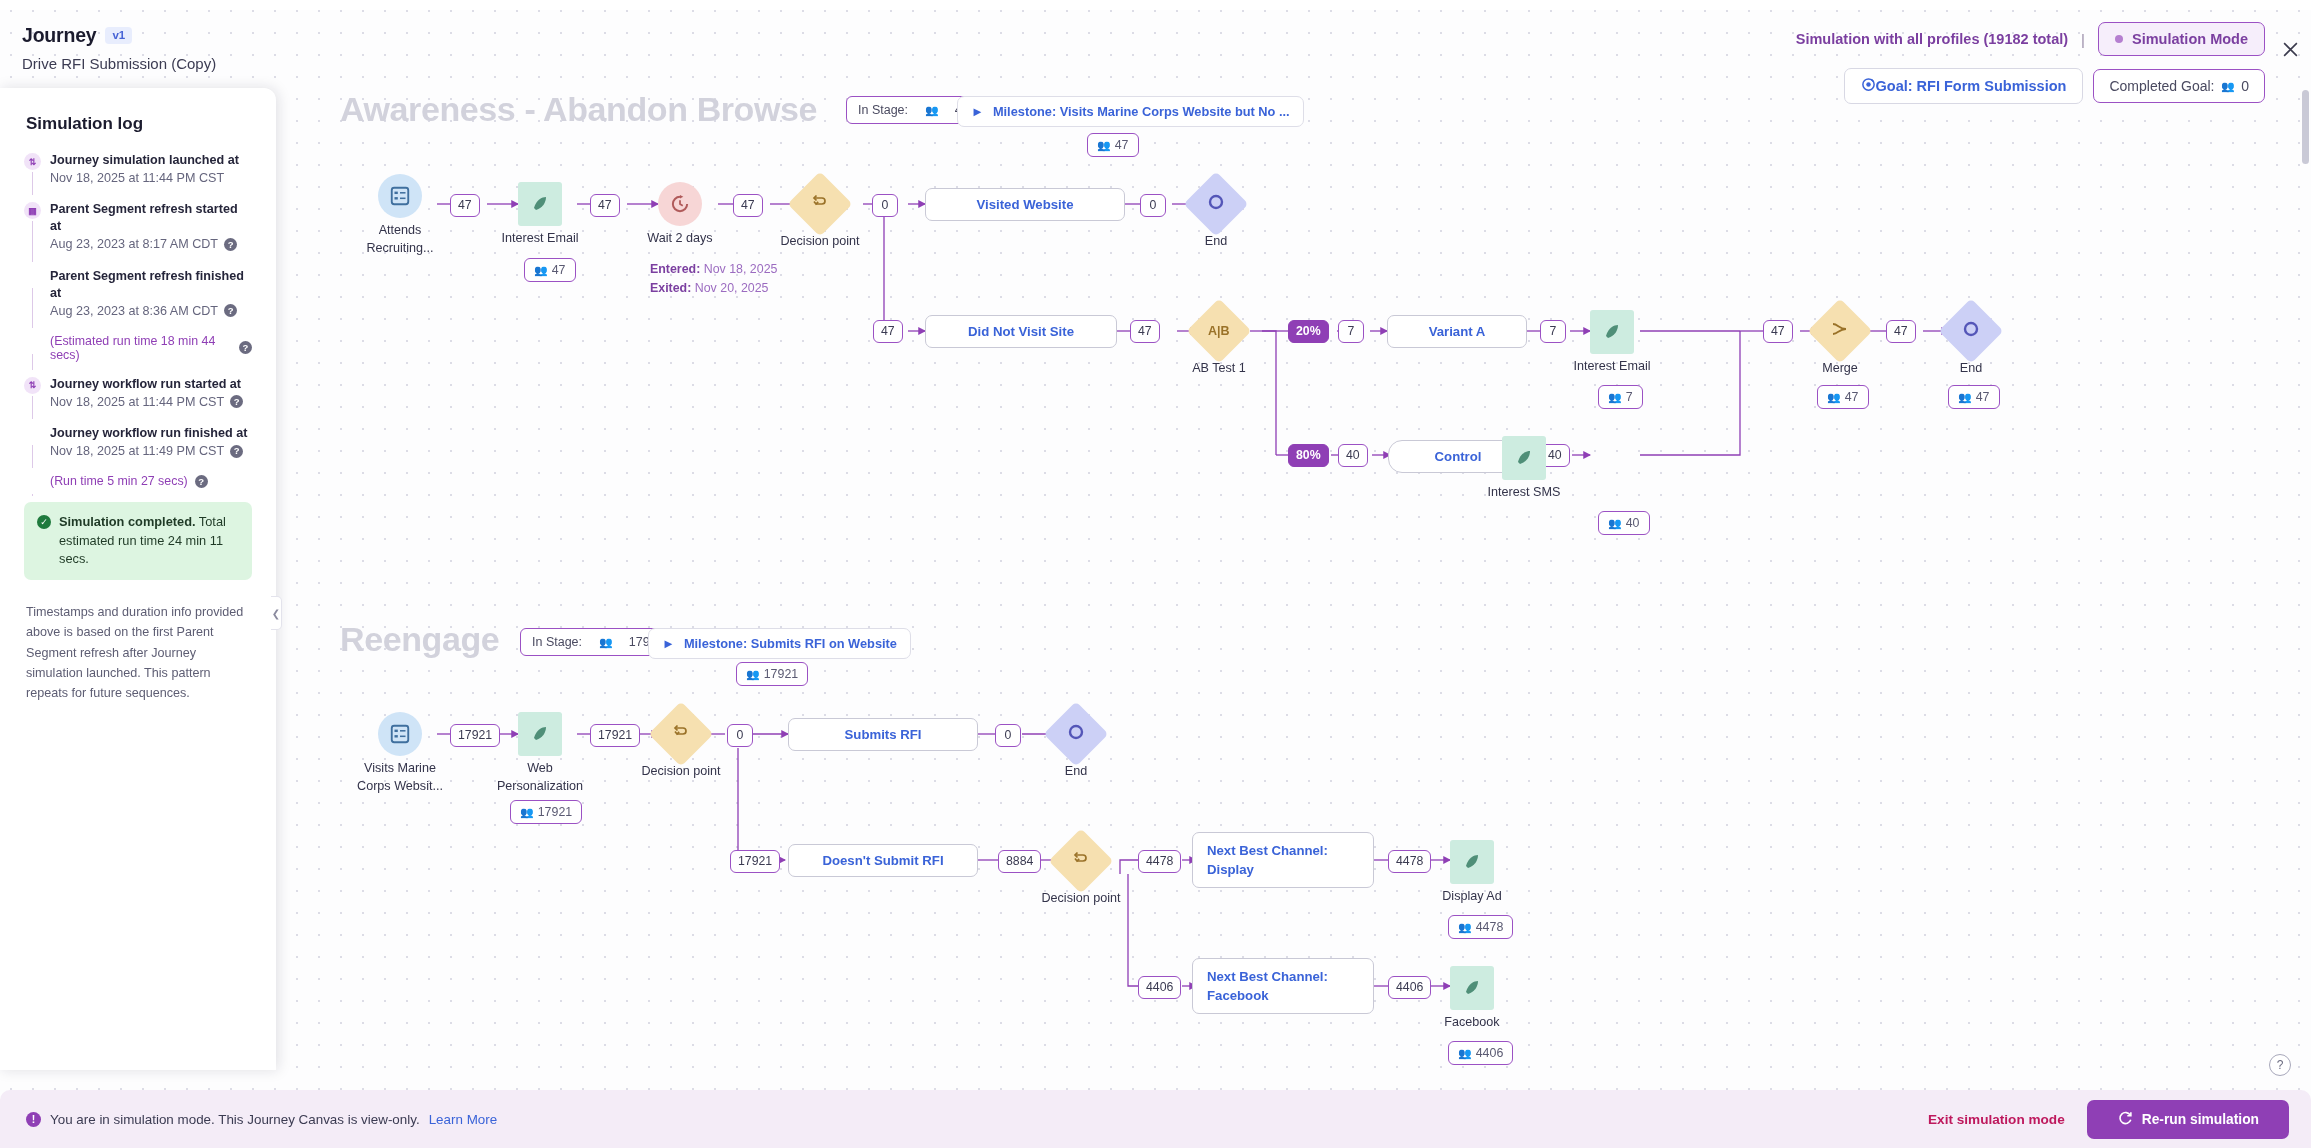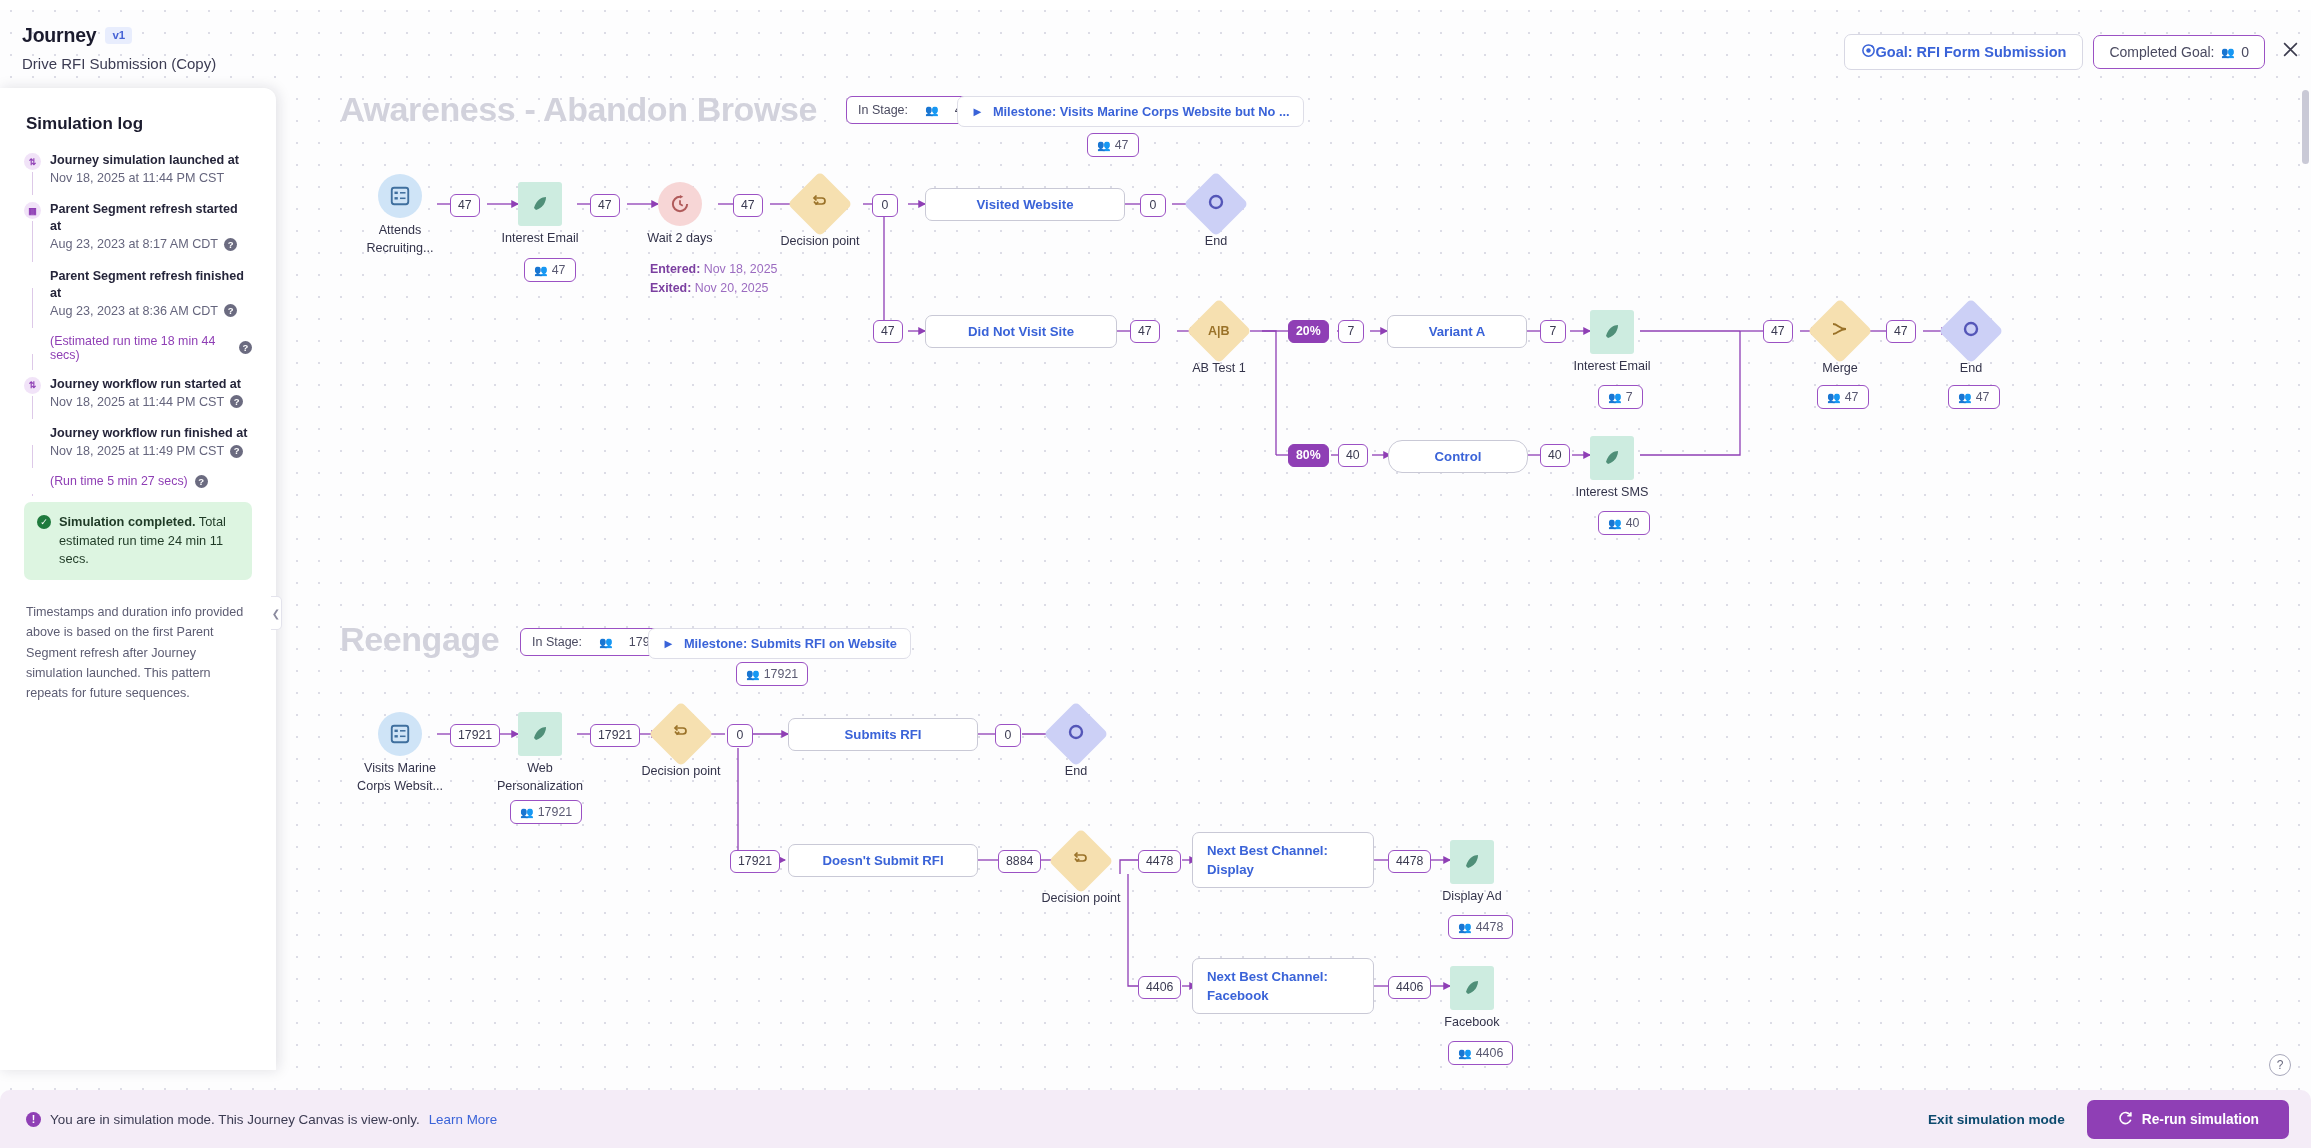--- a/index.html
+++ b/index.html
@@ -173,21 +173,21 @@
     background: #f4ecf7; display: flex; align-items: center;
     padding: 0 22px 0 26px; border-radius: 10px 10px 0 0;
   }
   .bot-note { display: flex; align-items: center; gap: 9px; font-size: 13.4px; color: #3b3b52; }
   .bang {
     width: 15px; height: 15px; border-radius: 50%; background: #8f3fb5; color: #fff;
     font-size: 10.5px; font-weight: 700; display: flex; align-items: center; justify-content: center;
   }
   .learn { color: #3a63d8; text-decoration: none; cursor: pointer; }
   .bot-right { margin-left: auto; display: flex; align-items: center; gap: 22px; }
-  .exit-link { font-size: 13.6px; color: #0c4a6e; font-weight: 700; cursor: pointer; }
+  .exit-link { font-size: 13.6px; color: #be185d; font-weight: 700; cursor: pointer; }
   .rerun-btn {
     display: inline-flex; align-items: center; gap: 9px; background: #8f3fb5; color: #fff;
     border: none; border-radius: 7px; font-size: 13.8px; font-weight: 700;
     padding: 10px 30px; cursor: pointer; font-family: "Liberation Sans", sans-serif;
   }
   .help-fab {
     position: absolute; right: 20px; bottom: 72px; width: 22px; height: 22px; z-index: 40;
     border-radius: 50%; border: 1.4px solid #a8a8bb; color: #6b6b80;
     display: flex; align-items: center; justify-content: center; font-size: 12px; cursor: pointer;
     background: #fff;
@@ -207,20 +207,28 @@
 
   <div class="hdr-left">
     <div class="hdr-title-row">
       <div class="hdr-title">Journey</div>
       <div class="hdr-badge">v1</div>
     </div>
     <div class="hdr-sub">Drive RFI Submission (Copy)</div>
   </div>
 
   <div class="hdr-right">
+    <div class="hdr-row1">
+      <span class="sim-profiles">Simulation with all profiles (19182 total)</span>
+      <span class="sep">|</span>
+      <button class="sim-mode-btn">
+        <span class="dot"></span>
+        <span>Simulation Mode</span>
+      </button>
+    </div>
     <div class="hdr-row2">
       <button class="goal-btn">
         <span>
           <svg width="15" height="15" viewBox="0 0 16 16">
               <circle cx="8" cy="8" r="6" fill="none" stroke="#3a63d8" stroke-width="1.6"></circle>
               <circle cx="8" cy="8" r="2.4" fill="#3a63d8"></circle>
               <path d="M11 2.5 L13.6 5" stroke="#3a63d8" stroke-width="1.6" fill="none"></path>
             </svg>
         </span>
         <span>Goal: RFI Form Submission</span>
@@ -506,21 +514,21 @@
     <div class="chip-count" style="left:1598px; top:385px;">
       <span class="ppl">👥</span>
       <span>7</span>
     </div>
 
     <div class="pill pill-solid" style="left:1288px; top:444px;">80%</div>
     <div class="pill" style="left:1338px; top:444px;">40</div>
     <div class="cond-box" style="left:1388px; top:440px; width:140px; height:33px;border-radius:14px;">Control</div>
     <div class="pill" style="left:1540px; top:444px;">40</div>
 
-    <div class="node" style="left:1590px; top:436px;">
+    <div class="node" style="left:1502px; top:436px;">
       <div class="node-ico ico-square-green">
         <svg width="20" height="20" viewBox="0 0 20 20">
             <path d="M4 14 C6 6, 12 3, 16 3 C16 8, 13 14, 6 16 Z" fill="#4f8f78"></path>
           </svg>
       </div>
       <div class="node-label">Interest SMS</div>
     </div>
     <div class="chip-count" style="left:1598px; top:511px;">
       <span class="ppl">👥</span>
       <span>40</span>

